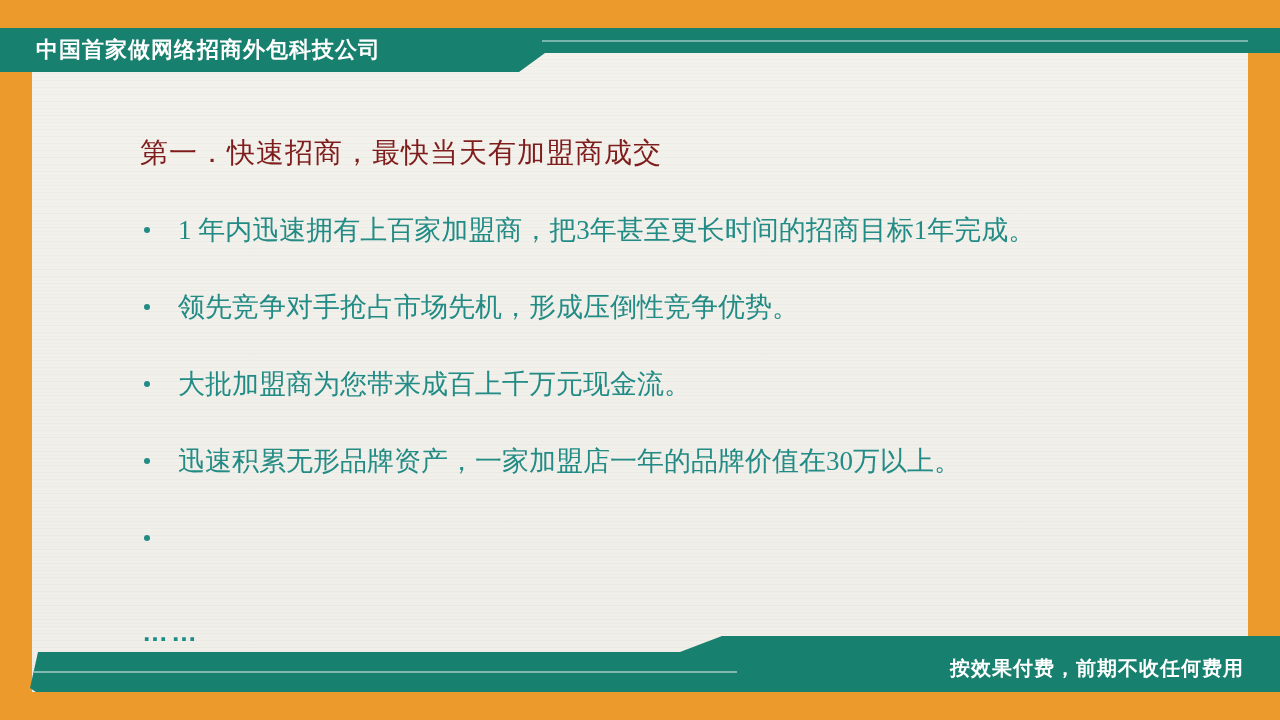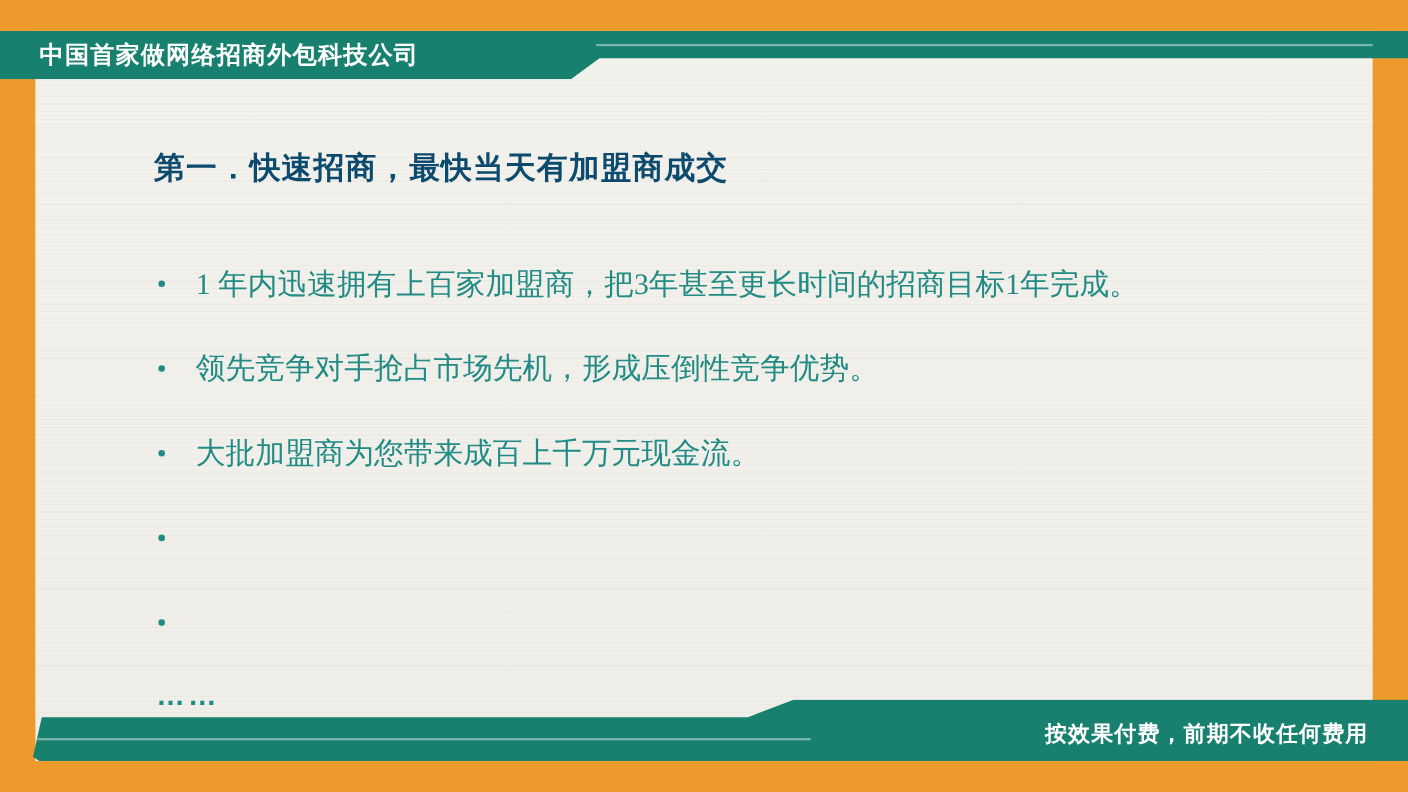--- a/index.html
+++ b/index.html
@@ -113,31 +113,31 @@
     left: 0; top: 692px;
     width: 1280px; height: 28px;
     background: #ED9A2C;
   }
 
   
   .heading {
     position: absolute;
     left: 140px;
     top: 134px;
-    color: #0c4a6e;
+    color: #7f1d1d;
     font-size: 28px;
-    font-weight: bold;
+    font-weight: normal;
     letter-spacing: 1px;
     white-space: nowrap;
   }
 
   .bullets {
     position: absolute;
     left: 140px;
-    top: 244px;
+    top: 216px;
     width: 1080px;
   }
   .bullet {
     position: relative;
     color: #228B85;
     font-family: "Liberation Serif", "DejaVu Serif", serif;
     font-size: 27px;
     line-height: 28px;
     height: 28px;
     margin-bottom: 49px;
@@ -237,20 +237,21 @@
     <div class="bullet">
       <span class="dot"></span>
       <span>领先竞争对手抢占市场先机，形成压倒性竞争优势。</span>
     </div>
     <div class="bullet">
       <span class="dot"></span>
       <span>大批加盟商为您带来成百上千万元现金流。</span>
     </div>
     <div class="bullet">
       <span class="dot"></span>
+      <span>迅速积累无形品牌资产，一家加盟店一年的品牌价值在30万以上。</span>
     </div>
     <div class="bullet">
       <span class="dot"></span>
     </div>
   </div>
 
   <div class="ellipsis">……</div>
 
   <div class="footer-wrap">
     <div class="footer-shape"></div>

